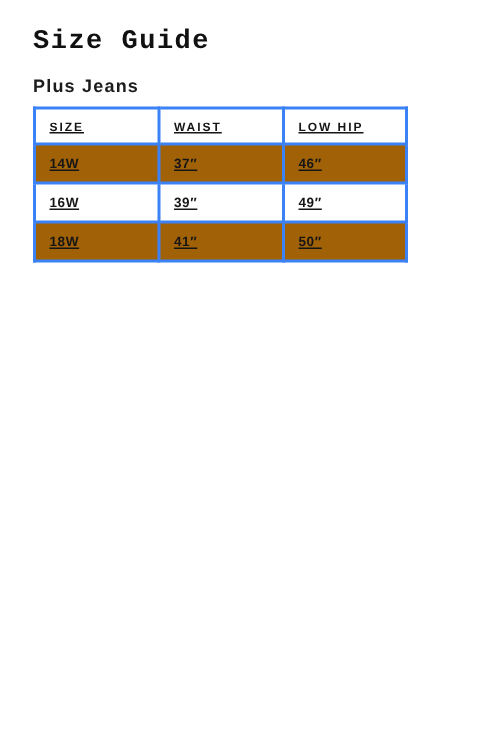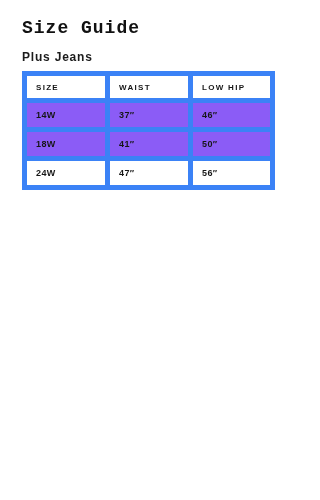--- a/index.html
+++ b/index.html
@@ -47,44 +47,45 @@
   }
   .size-table {
     position: absolute;
     left: 22px;
     top: 71px;
     width: 248px;
     border-collapse: collapse;
     table-layout: fixed;
   }
   .size-table td, .size-table th {
-    border: 5px solid #3b82f6;
+    border: 2px solid #3b82f6;
     padding: 0 0 0 9px;
     text-align: left;
     vertical-align: middle;
     background-clip: padding-box;
+    text-decoration: underline;
   }
   .size-table th {
     height: 22px;
     font-size: 8px;
     font-weight: bold;
     letter-spacing: 1.3px;
     color: #161616;
     background: #ffffff;
   }
   .size-table td {
     height: 24px;
     font-size: 9px;
     font-weight: bold;
     letter-spacing: 0.4px;
     color: #161616;
     background: #ffffff;
   }
   .size-table tr.shaded td {
-    background: #8b5cf6;
+    background: #a16207;
   }
   .col-size { width: 83px; }
   .col-waist { width: 83px; }
   .col-lowhip { width: 82px; }
 </style>
 </head>
 <body>
 
 <div class="page">
 
@@ -104,26 +105,26 @@
         <th>WAIST</th>
         <th>LOW HIP</th>
       </tr>
     </thead>
     <tbody>
       <tr class="shaded">
         <td>14W</td>
         <td>37″</td>
         <td>46″</td>
       </tr>
+      <tr>
+        <td>16W</td>
+        <td>39″</td>
+        <td>49″</td>
+      </tr>
       <tr class="shaded">
         <td>18W</td>
         <td>41″</td>
         <td>50″</td>
-      </tr>
-      <tr>
-        <td>24W</td>
-        <td>47″</td>
-        <td>56″</td>
       </tr>
     </tbody>
   </table>
 
 </div>
 
 </body></html>

